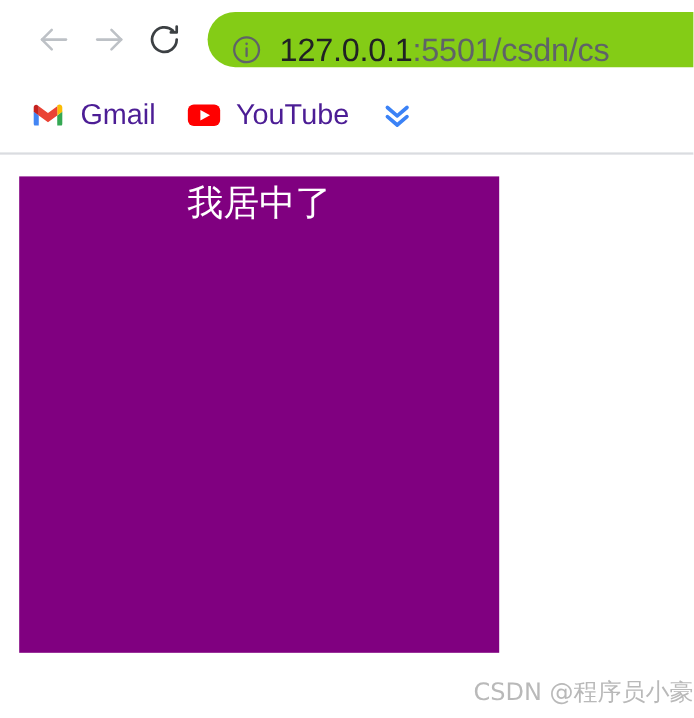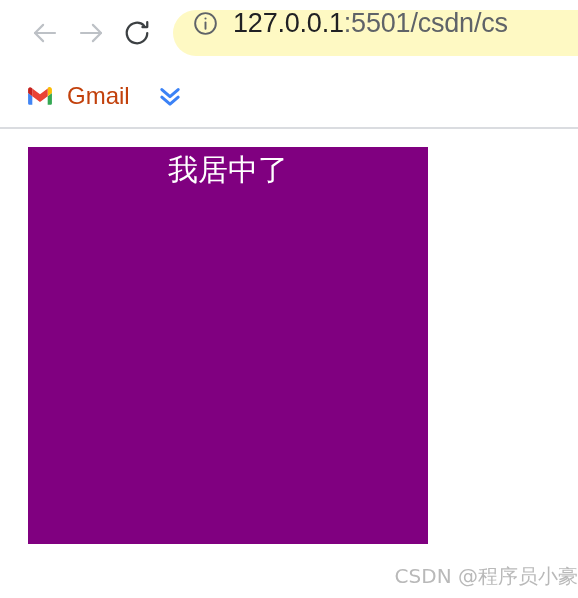--- a/index.html
+++ b/index.html
@@ -36,24 +36,24 @@
     justify-content: center;
     border-radius: 50%;
     flex: 0 0 auto;
   }
   .nav-btn svg { display: block; }
 
   .omnibox {
     margin-left: 13px;
     height: 46px;
     flex: 1 1 auto;
-    background: #fef9c3;
+    background: #84cc16;
     border-radius: 23px 0 0 23px;
     display: flex;
-    align-items: flex-start;
+    align-items: flex-end;
     padding-left: 18px;
     box-sizing: border-box;
     overflow: hidden;
     min-width: 0;
   }
   .site-info-icon {
     flex: 0 0 auto;
     display: flex;
     align-items: center;
     justify-content: center;
@@ -94,42 +94,42 @@
     width: 28px;
     height: 28px;
     display: flex;
     align-items: center;
     justify-content: center;
     flex: 0 0 auto;
   }
   .bookmark .bm-label {
     margin-left: 13px;
     font-size: 24px;
-    color: #c2410c;
+    color: #4c1d95;
     line-height: 1;
   }
   .bookmark.icon-only { margin-right: 0; padding-right: 0; }
 
   .chrome-separator {
     height: 2px;
     background: #dadce0;
     width: 100%;
   }
 
   
   .viewport {
     position: relative;
     height: 469px;
     background: #ffffff;
     overflow: hidden;
   }
 
   .centered-box {
     position: absolute;
-    left: 28px;
+    left: 16px;
     top: 18px;
     width: 400px;
     height: 397px;
     background: #800080;
     display: flex;
     justify-content: center;
     align-items: flex-start;
   }
   .centered-box .box-text {
     color: #ffffff;
@@ -204,20 +204,29 @@
           <path d="M1.8 17h3.1V9.3L1 6.2v9.2C1 16.3 1.4 17 1.8 17z" fill="#4285f4"></path>
           <path d="M19.1 17h3.1c.5 0 .8-.7.8-1.6V6.2l-3.9 3.1V17z" fill="#34a853"></path>
           <path d="M19.1 2.1v7.2l3.9-3V3c0-2-2.1-2.9-3.4-1.9l-.5.4z" fill="#fbbc04"></path>
           <path d="M4.9 9.3V2.1l7.1 5.3 7.1-5.3v7.2L12 14.5z" fill="#ea4335"></path>
           <path d="M1 3v3.3l3.9 3V2.1l-.5-.4C3.1.1 1 1 1 3z" fill="#c5221f"></path>
         </svg>
       </span>
       <span class="bm-label">Gmail</span>
     </div>
 
+    <div class="bookmark">
+      <span class="bm-icon">
+        <svg width="28" height="28" viewBox="0 0 28 20">
+          <rect x="0.5" y="1" width="27" height="18" rx="5" fill="#ff0000"></rect>
+          <polygon points="11,5.6 19,10 11,14.4" fill="#ffffff"></polygon>
+        </svg>
+      </span>
+      <span class="bm-label">YouTube</span>
+    </div>
 
 
     <div class="bookmark icon-only">
       <span class="bm-icon">
         <svg width="30" height="30" viewBox="0 0 24 24" fill="none" stroke="#3b82f6" stroke-width="2.6" stroke-linecap="round" stroke-linejoin="round">
           <polyline points="5,6.5 12,12.5 19,6.5"></polyline>
           <polyline points="5,13 12,19 19,13"></polyline>
         </svg>
       </span>
       <span class="bm-label"></span>

